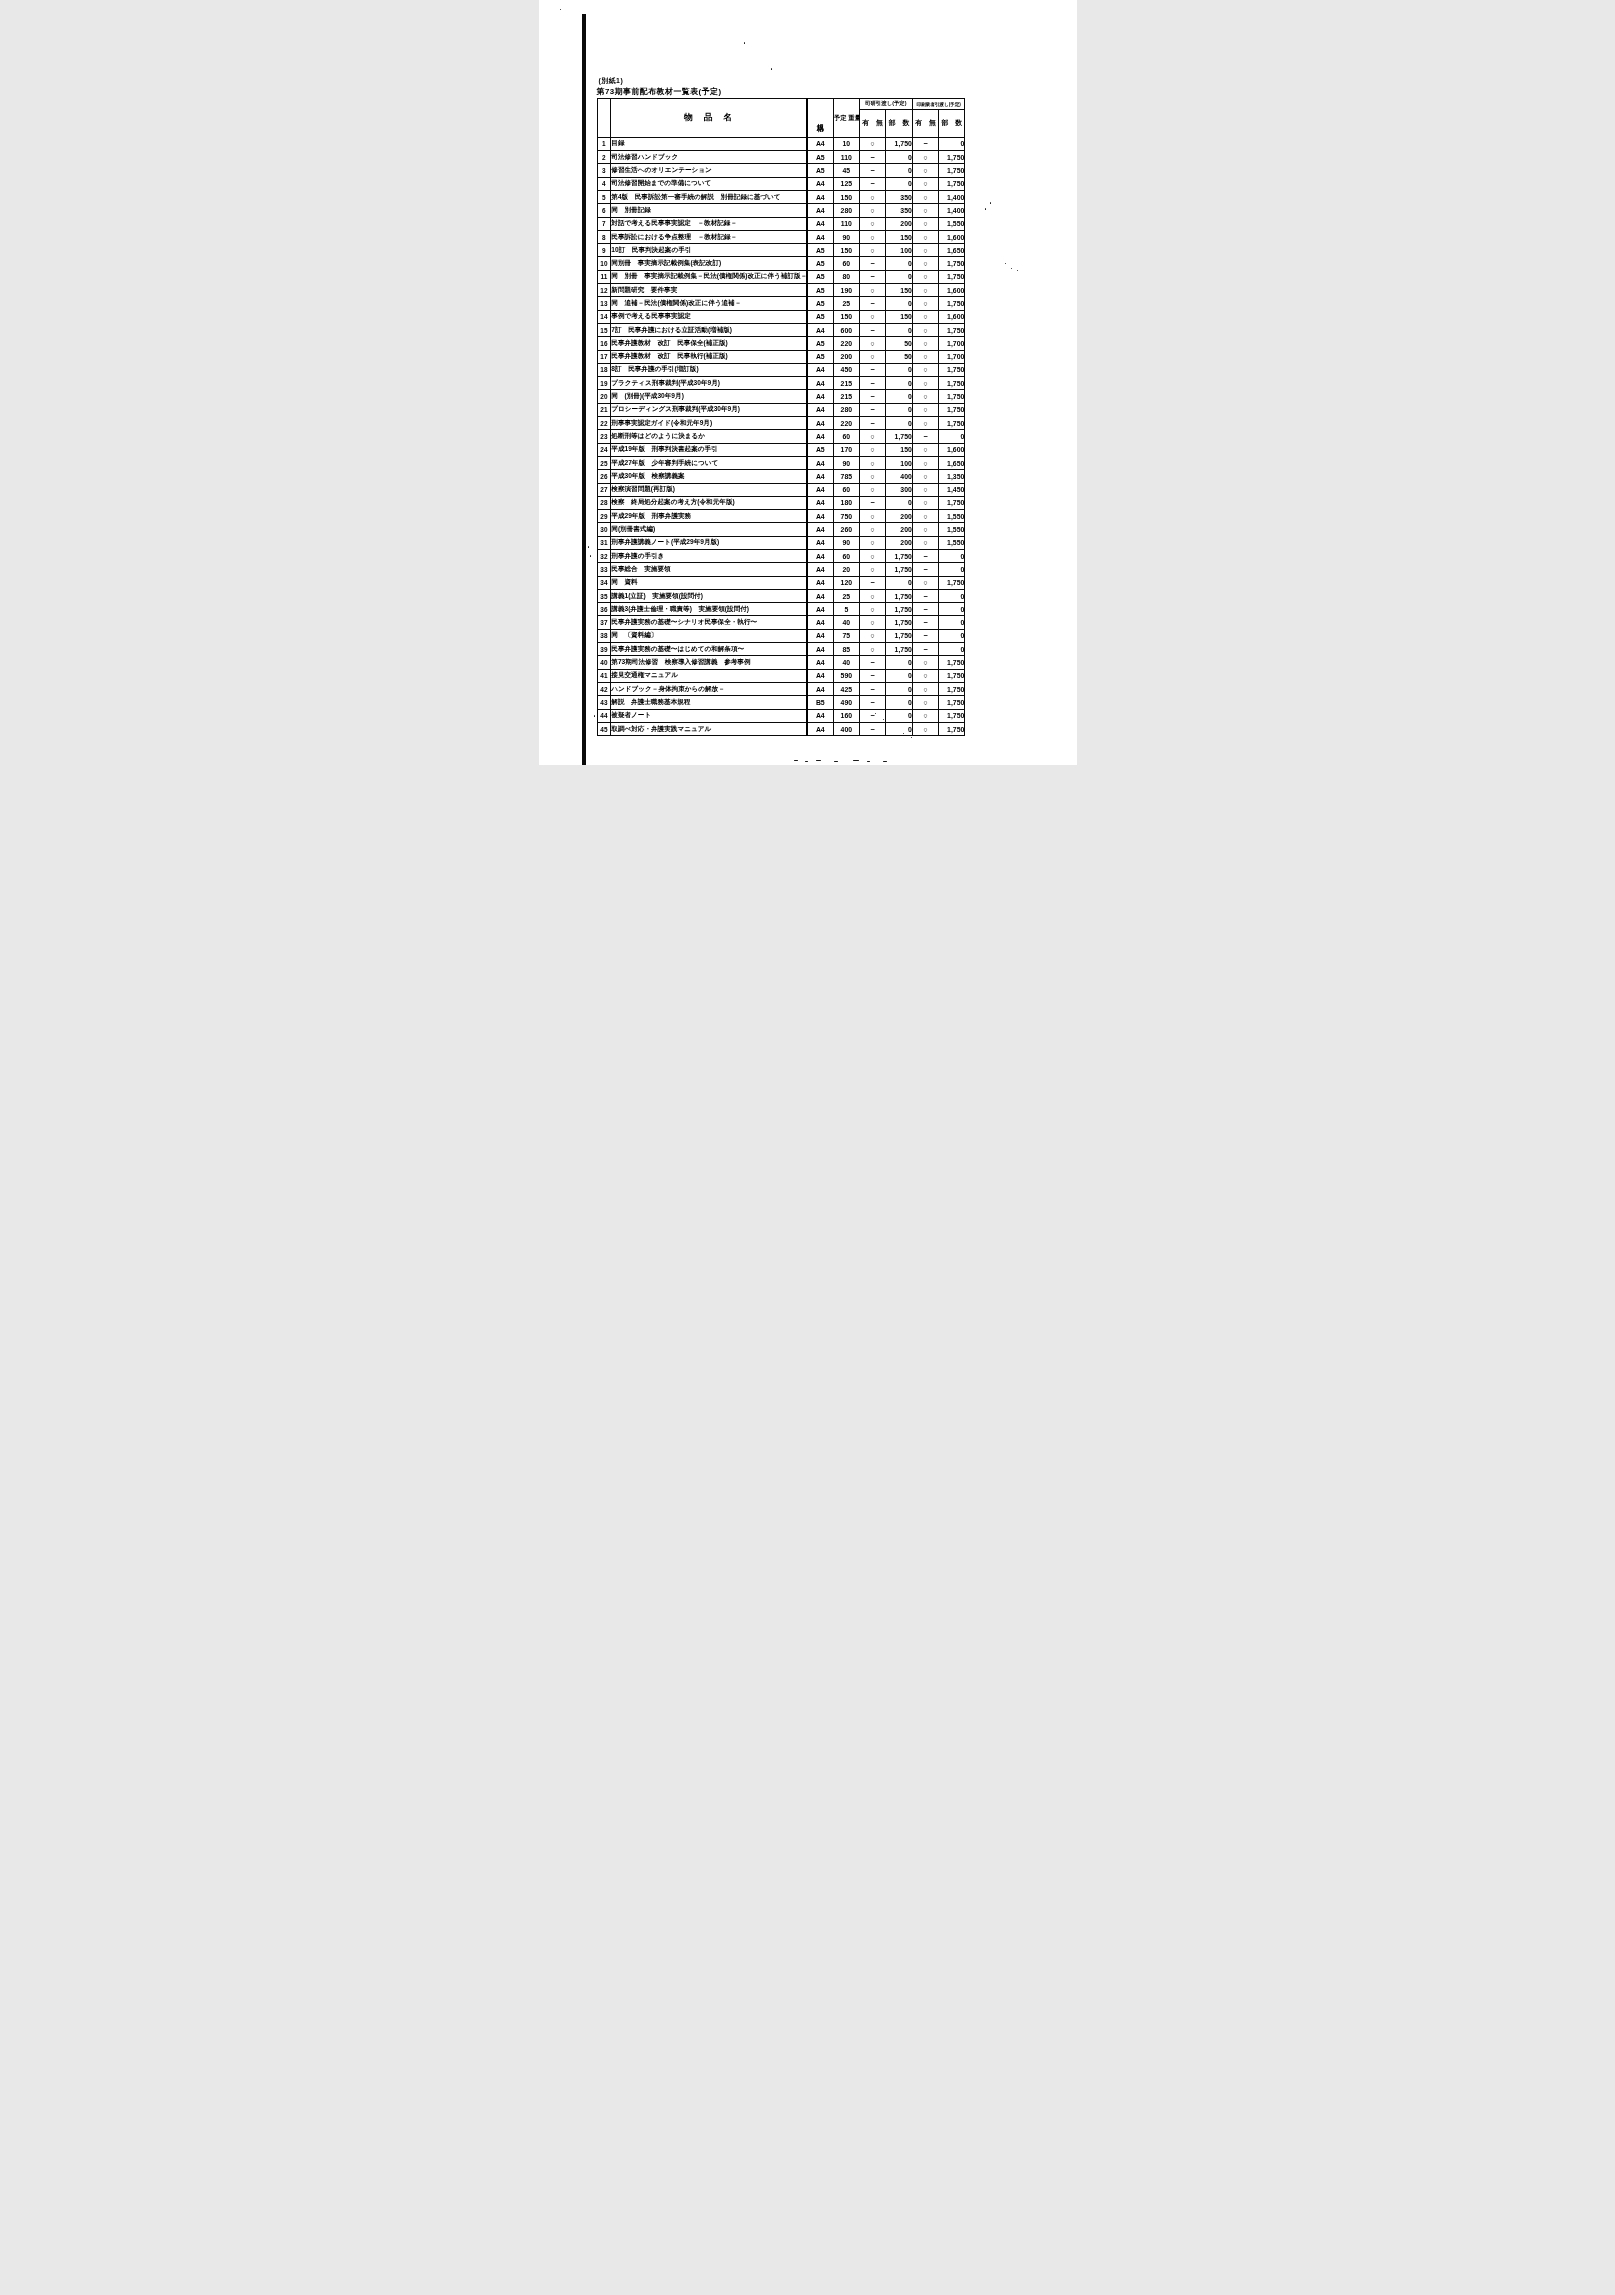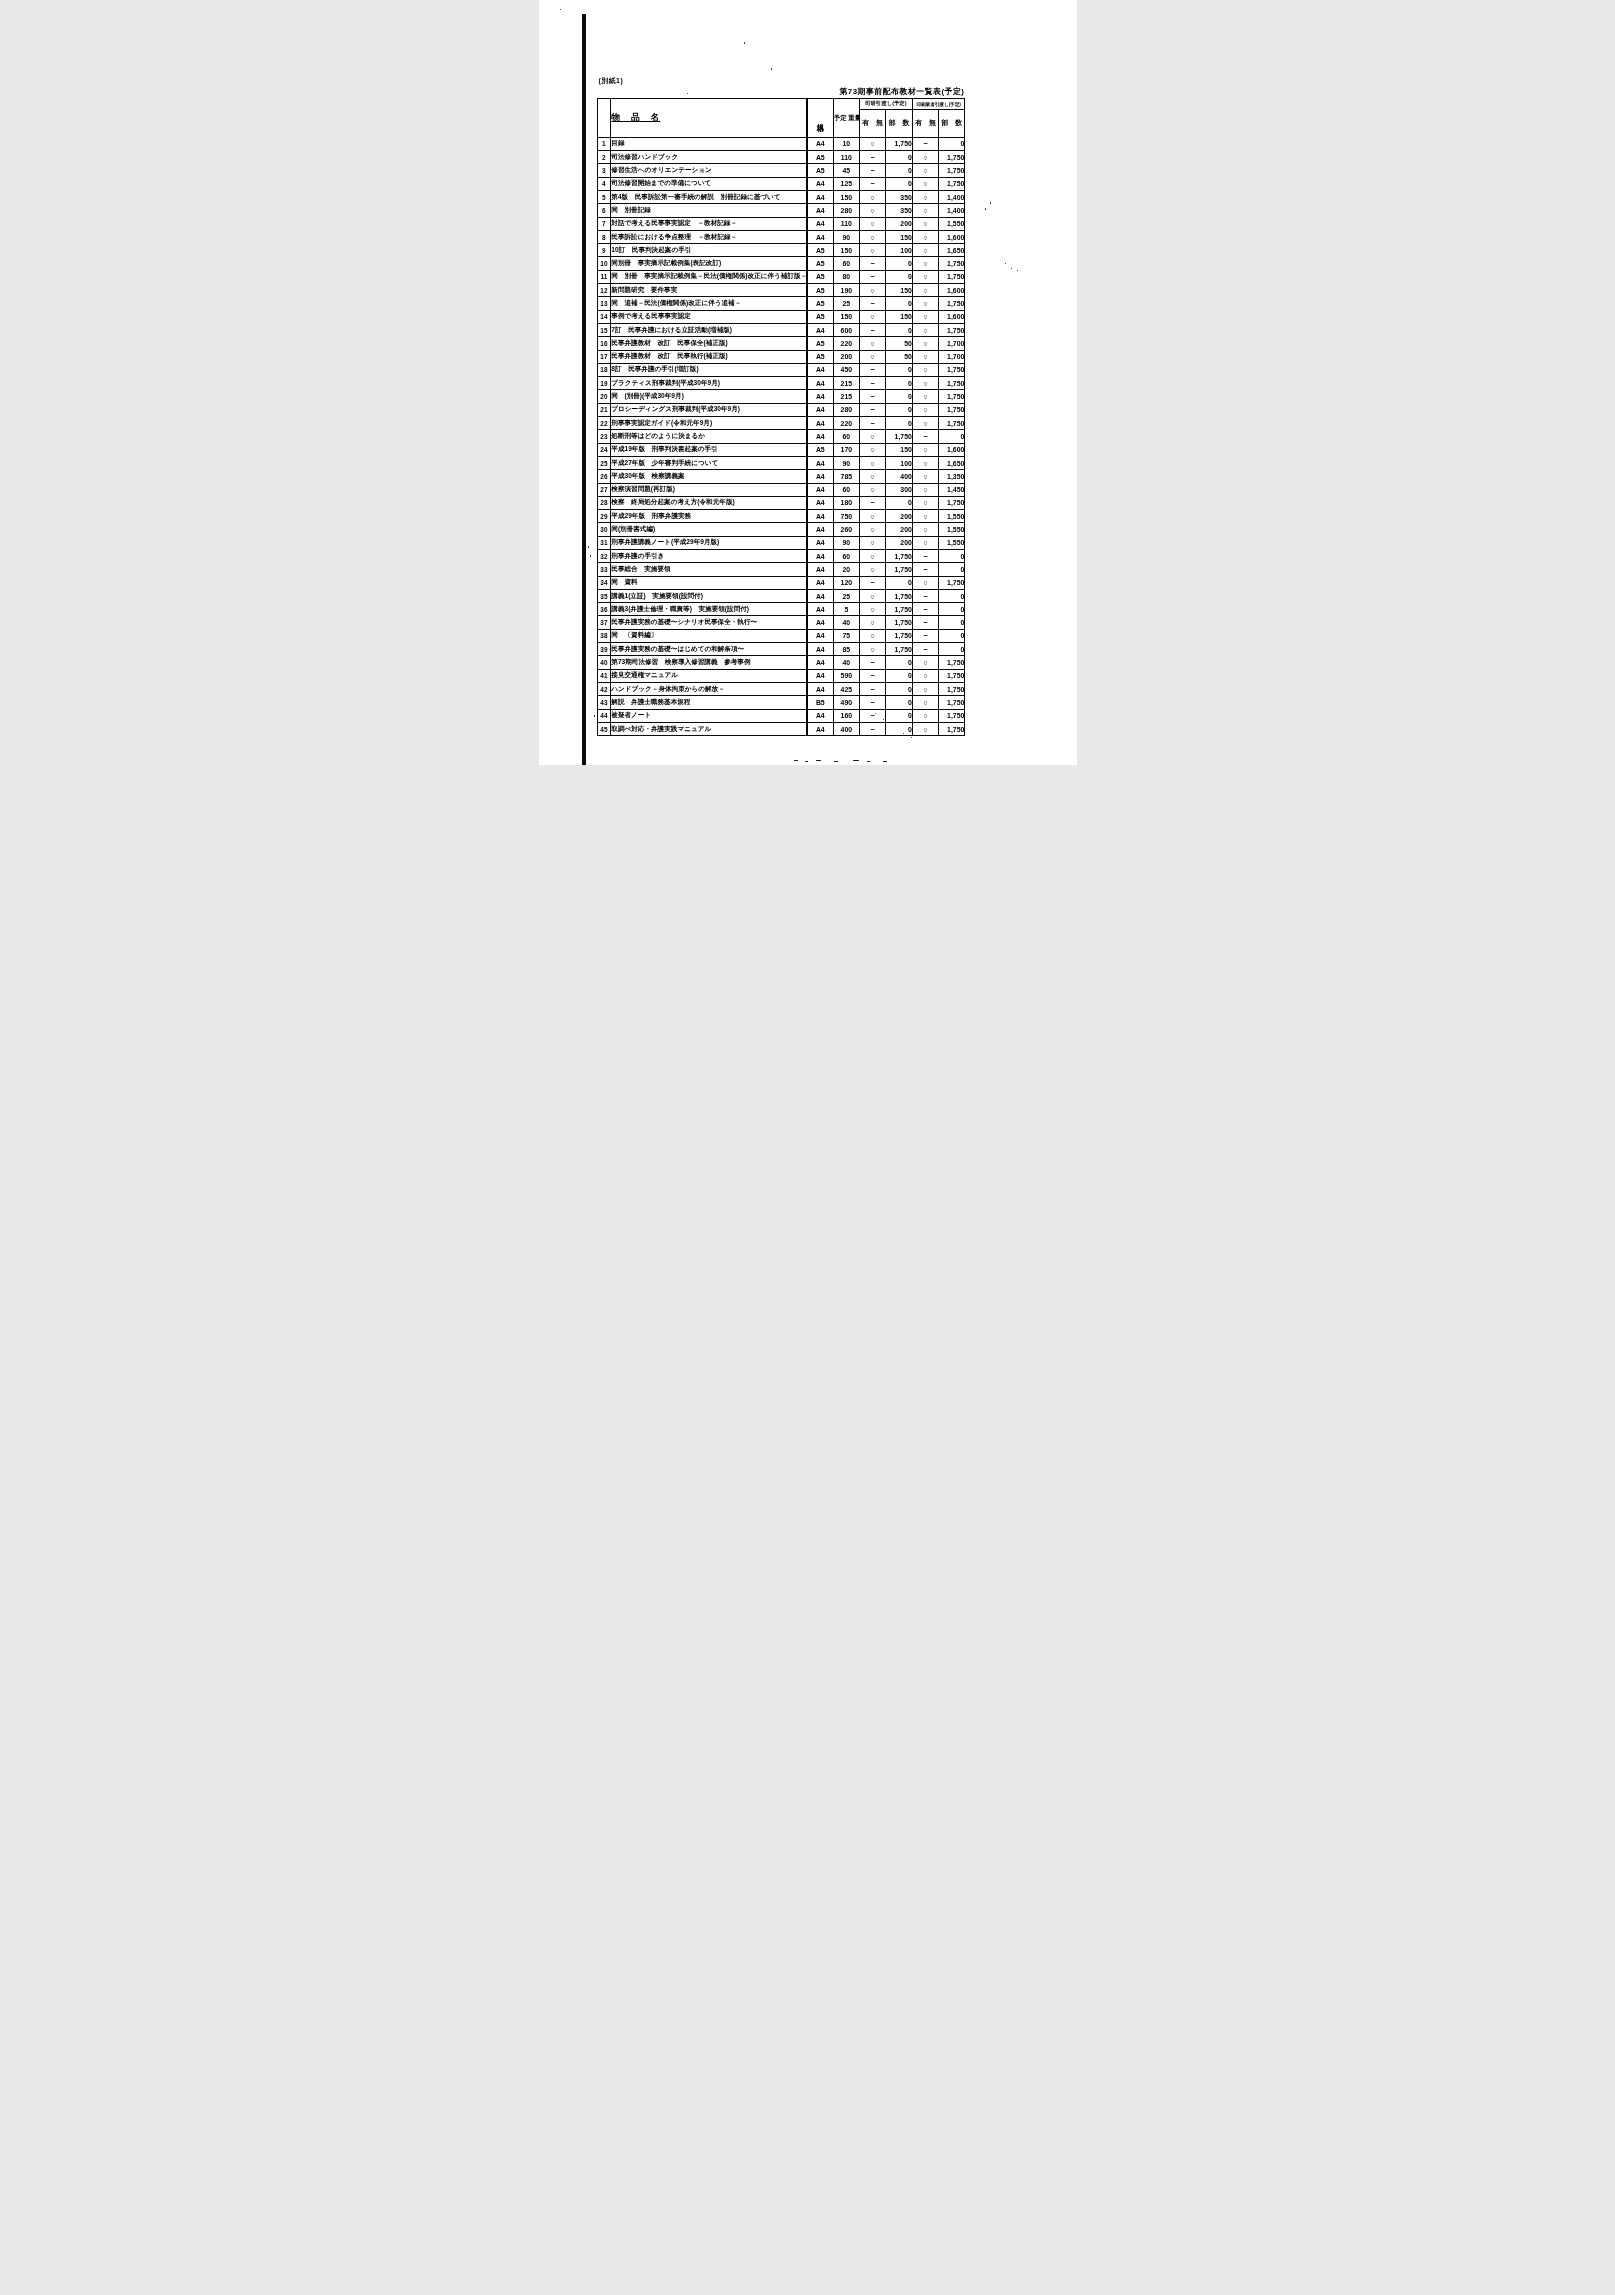--- a/index.html
+++ b/index.html
@@ -17,42 +17,42 @@
     position:absolute;left:43px;top:13.8px;width:4.4px;height:751px;
     background:#0a0a0a;
   }
   .speck{position:absolute;background:#1a1a1a;border-radius:0.5px;}
   .note-label{
     position:absolute;left:60px;top:76px;
     font-size:6.9px;font-weight:bold;letter-spacing:0.5px;
   }
   .doc-title{
     position:absolute;left:58px;top:86px;width:368px;
-    text-align:right;font-size:7.9px;font-weight:bold;letter-spacing:0.5px;
+    text-align:left;font-size:7.9px;font-weight:bold;letter-spacing:0.5px;
   }
   table.sheet{
     position:absolute;left:58px;top:98px;width:368px;
     border-collapse:collapse;table-layout:fixed;
     border:1.5px solid #000;
   }
   table.sheet th, table.sheet td{
     border:1px solid #0a0a0a;
     font-weight:bold;
     padding:0;
     overflow:hidden;
     white-space:nowrap;
   }
   
   .dbl{border-left:2.5px double #000 !important;}
   
   .grp{border-left:1.5px solid #000 !important;}
   thead th{background:#fff;}
   tr.hrow-group{height:10.8px;}
   tr.hrow-sub{height:28px;}
-  th.h-name{font-size:8.8px;letter-spacing:1px;text-align:left;text-decoration:underline;}
+  th.h-name{font-size:8.8px;letter-spacing:1px;text-align:center;}
   th.h-spec{text-align:center;}
   th.h-spec .vert{
     display:inline-block;
     writing-mode:vertical-rl;text-orientation:upright;
     font-size:7.4px;letter-spacing:1.5px;line-height:1;
   }
   th.h-weight{
     font-size:6.4px;text-align:center;line-height:1.15;
     white-space:pre-line;
   }

